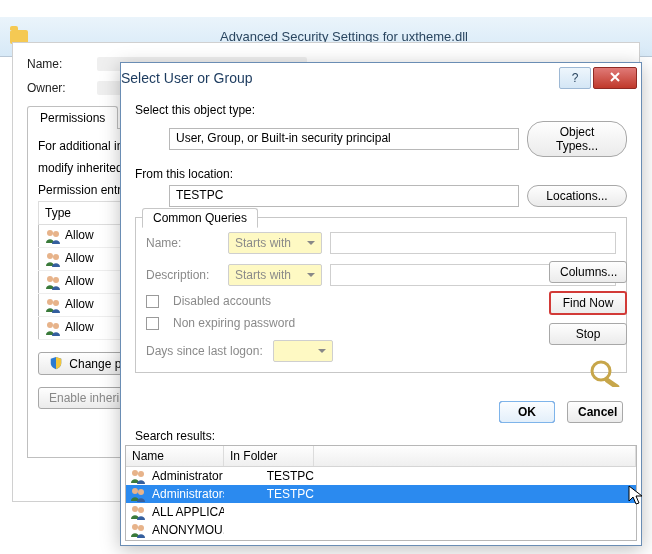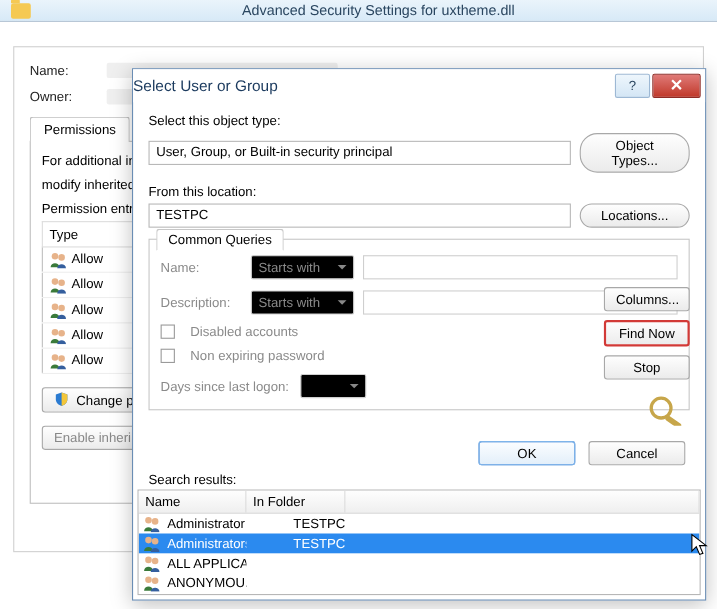--- a/index.html
+++ b/index.html
@@ -1,18 +1,18 @@
 <!DOCTYPE html>
 <html><head>
 <meta charset="utf-8">
 <style>
   * { box-sizing: border-box; margin: 0; padding: 0; font-family: "Segoe UI", Tahoma, sans-serif; font-size: 12px; }
   body { background: #fff; width: 652px; height: 554px; overflow: hidden; position: relative; }
 
-  .titlebar { height: 20px; background: linear-gradient(#eaf4fb,#d7e9f7); border-bottom: 1px solid #b8c7d6; display: flex; align-items: center; }
+  .titlebar { height: 40px; background: linear-gradient(#eaf4fb,#d7e9f7); border-bottom: 1px solid #b8c7d6; display: flex; align-items: center; margin-top: 17px; }
   .folder-icon { width:18px; height:14px; background:#f5c953; border-radius:2px; margin:0 8px 0 10px; position:relative; }
   .folder-icon:before { content:""; position:absolute; top:-4px; left:0; width:8px; height:4px; background:#f5c953; border-radius:2px 2px 0 0;}
   .title-text { flex:1; text-align:center; color:#2a4660; font-size:13px; }
 
   .asw { position:absolute; top:42px; left:12px; width:628px; height:460px; border:1px solid #d0d0d0; padding:14px 14px 0 14px; background:#fff; }
   .row { display:flex; align-items:center; margin-bottom:10px; }
   .nlabel { width:70px; color:#222; }
   .blur { width:210px; height:14px; background:linear-gradient(#efefef,#efefef); border-radius:2px; filter:blur(0.5px);}
   .tab { margin-top:4px; }
   .tabhead { display:inline-block; padding:4px 12px; border:1px solid #bfbfbf; border-bottom:none; background:#fff; position:relative; top:1px; border-radius:3px 3px 0 0;}
@@ -31,39 +31,39 @@
   
   .dialog { position:absolute; top:62px; left:120px; width:522px; height:484px; background:#fff; border:1px solid #6a8db4; box-shadow:0 4px 18px rgba(0,0,0,.25);}
   .dlg-title { height:30px; background:#fff; display:flex; align-items:center; }
   .d-title { flex:1; text-align:left; color:#1b3a5e; font-size:14px;}
   .help-btn { width:32px; height:22px; margin-right:2px; background:linear-gradient(#eef6fc,#d4e6f5); border:1px solid #9db8d4; display:flex; align-items:center; justify-content:center; color:#2a4660; border-radius:2px;}
   .close-btn { width:44px; height:22px; margin-right:4px; background:linear-gradient(#e07a77,#c0392b); border:1px solid #8f2a24; color:#fff; display:flex; align-items:center; justify-content:center; border-radius:2px;}
 
   .dlg-body { padding:10px 14px 6px 14px;}
   .flabel { margin-bottom:4px;}
   .fld-row { display:flex; align-items:center; gap:8px; margin-bottom:10px;}
-  .txt { flex:1; height:22px; border:1px solid #b8b8b8; padding:2px 6px; background:#fff; }
+  .txt { flex:1; height:22px; border:1px solid #b8b8b8; padding:2px 6px; background:#fff;margin-left:34px; }
   .right-btn { width:100px; text-align:center;border-radius:16px;}
   .cq-frame { border:1px solid #c7c7c7; margin-top:2px; position:relative; padding:14px 10px 10px 10px;}
   .cq-tab { position:absolute; top:-10px; left:6px; background:#fff; border:1px solid #c7c7c7; border-bottom:1px solid #fff; padding:2px 10px; border-radius:3px 3px 0 0;}
   .grid { display:grid; grid-template-columns:74px 94px 1fr; row-gap:10px; column-gap:8px; align-items:center;}
   .disabled-text { color:#8a8a8a;}
-  .combo { height:22px; border:1px solid #cfcfcf; background:#000000; padding:0 20px 0 6px; position:relative; border-radius:2px; display:flex; align-items:center;}
+  .combo { height:22px; border:1px solid #cfcfcf; background:#fef9c3; padding:0 20px 0 6px; position:relative; border-radius:2px; display:flex; align-items:center;}
   .combo:after { content:""; position:absolute; right:6px; top:8px; border:4px solid transparent; border-top-color:#888;}
   .nameinput { height:22px; border:1px solid #cfcfcf; background:#fff; }
   .chk { display:flex; align-items:center; gap:14px; margin-top:8px;}
   .chkbox{ width:13px; height:13px; border:1px solid #9a9a9a; background:#fff;}
   .dl-row { margin-top:10px; display:flex; align-items:center; gap:10px;}
   .side-col { position:absolute; right:14px; top:198px; width:78px; display:flex; flex-direction:column; gap:8px;}
   .side-col .btn { width:100%; text-align:center;}
   .findnow { border:2px solid #d23a37; color:#000; background:linear-gradient(#fdfdfd,#ececec); padding:3px 6px;}
   .search-icon{width:40px;height:30px;margin-top:4px;align-self:flex-end;}
   .cursor { position:absolute; top:422px; left:507px; pointer-events:none;}
   .ok-cancel { position:absolute; bottom:122px; right:18px; display:flex; gap:12px;}
-  .ok-cancel .btn { width:88px;}
+  .ok-cancel .btn { width:56px;font-weight:bold;}
   .ok-btn{ outline:1px solid #7eb4ea; outline-offset:-1px; border:1px solid #5a8fd6; background:linear-gradient(#fbfdff,#e3effa);}
   .sr-label { position:absolute; bottom:102px; left:14px; }
   .results { position:absolute; bottom:4px; left:4px; right:4px; height:96px; border:1px solid #b7b7b7; overflow:hidden;}
   .results-head { display:flex; background:linear-gradient(#fefefe,#efefef); border-bottom:1px solid #d5d5d5;}
   .results-head div { padding:3px 6px; border-right:1px solid #dcdcdc;}
   .col-name{ width:98px;} .col-folder{ width:90px;} .col-rest{flex:1;}
   .results-body { overflow-y:scroll; height:74px;}
   .res-row { display:flex; align-items:center; padding:1px 0;text-align:right;}
   .res-row .c1{ width:98px; padding-left:4px; display:flex; align-items:center; gap:2px; white-space:nowrap; overflow:hidden;}
   .res-row .c2{ width:90px; padding-left:6px;}

